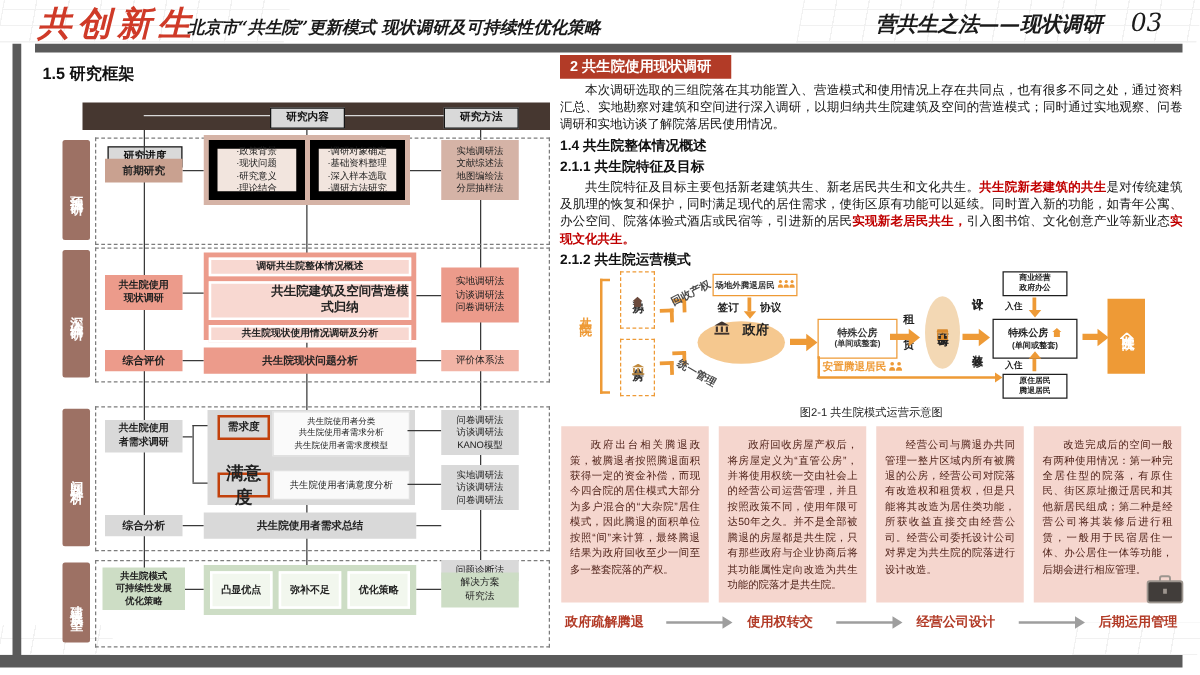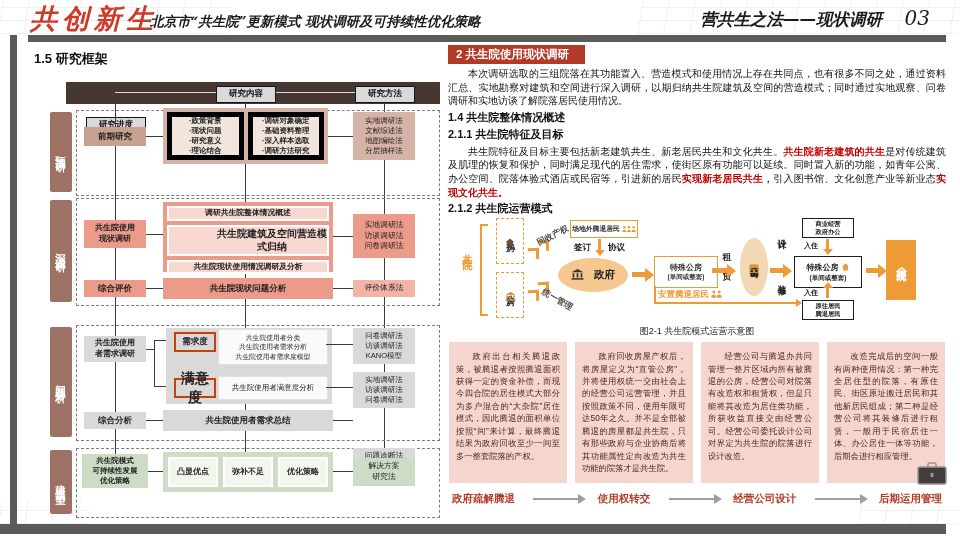--- a/index.html
+++ b/index.html
@@ -31,21 +31,21 @@
   .vl{position:absolute;width:1px;background:#3a3a3a;}
   .hl{position:absolute;height:1px;background:#3a3a3a;}
   .sframe{position:absolute;left:28px;width:362px;border:1px dashed #7c7c7c;}
   .stage{position:absolute;left:2px;width:22px;background:#9d7164;border-radius:2px;color:#fff;
          font-weight:bold;font-size:10.5px;letter-spacing:3px;display:flex;align-items:center;
          justify-content:center;writing-mode:vertical-rl;}
   .cbox{position:absolute;display:flex;align-items:center;justify-content:center;text-align:center;
         font-weight:bold;color:#222;line-height:1.35;}
   .pre{white-space:pre-line;}
   .tan{background:#d5b3a6;}.tanbox{background:#c9a190;}
-  .taninner{background:#f2e5de;border:5px solid #000000;font-weight:bold;}
+  .taninner{background:#f2e5de;border:7px solid #000000;font-weight:normal;}
   .sal{background:#ec9b8b;}.salinner{background:#f8d8d1;border:2px solid #fff;}
   .sallight{background:#f2b4a6;}
   .gry{background:#d9d9d9;}.gryinner{background:#fafafa;border:1px solid #e0e0e0;font-weight:normal;}
   .grylabel{background:#d9d9d9;border:2px solid #c2410c;}
   .grn{background:#cdddc5;}.grninner{background:#f2f7ee;border:2px solid #fff;}
   
   .rp{position:absolute;left:448px;top:44px;width:498px;}
   .banner{display:inline-block;background:#b23b27;color:#fff;font-weight:bold;font-size:11.5px;
           padding:2px 16px 2px 8px;}
   .para{font-size:10px;line-height:1.36;text-align:justify;text-indent:2em;margin:3px 0 1px;color:#111;}
@@ -245,21 +245,21 @@
               <circle cx="9" cy="1.8" r="1.6" fill="#ee9a36"></circle>
               <path d="M6.3 8A2.7 3.4 0 0 1 11.7 8Z" fill="#ee9a36"></path>
               <circle cx="15" cy="1.8" r="1.6" fill="#ee9a36"></circle>
               <path d="M12.3 8A2.7 3.4 0 0 1 17.7 8Z" fill="#ee9a36"></path>
             </svg></span>
       </div>
       <div class="diag-label" style="left:126px;top:24px;color:#222;">签订</div>
       <div class="varrow down" style="left:150px;top:21px;height:11px;"></div>
       <div class="diag-label" style="left:160px;top:24px;color:#222;">协议</div>
 
-      <div style="position:absolute;left:110px;top:40px;width:70px;height:34px;background:#f5c88f;border-radius:50%;display:flex;align-items:center;justify-content:center;gap:10px;">
+      <div style="position:absolute;left:110px;top:40px;width:70px;height:34px;background:#f5c88f;border-radius:50%;display:flex;align-items:flex-start;justify-content:center;gap:10px;">
         <span><svg width="13" height="11" viewBox="0 0 12 10">
               <path d="M6 0L11.5 3H.5Z" fill="#3f332e"></path>
               <rect x="1.5" y="3.8" width="1.6" height="4" fill="#3f332e"></rect>
               <rect x="5.2" y="3.8" width="1.6" height="4" fill="#3f332e"></rect>
               <rect x="8.9" y="3.8" width="1.6" height="4" fill="#3f332e"></rect>
               <rect x=".5" y="8.4" width="11" height="1.4" fill="#3f332e"></rect>
             </svg></span>
         <span style="font-size:10.5px;font-weight:bold;color:#222;">政府</span>
       </div>
 

